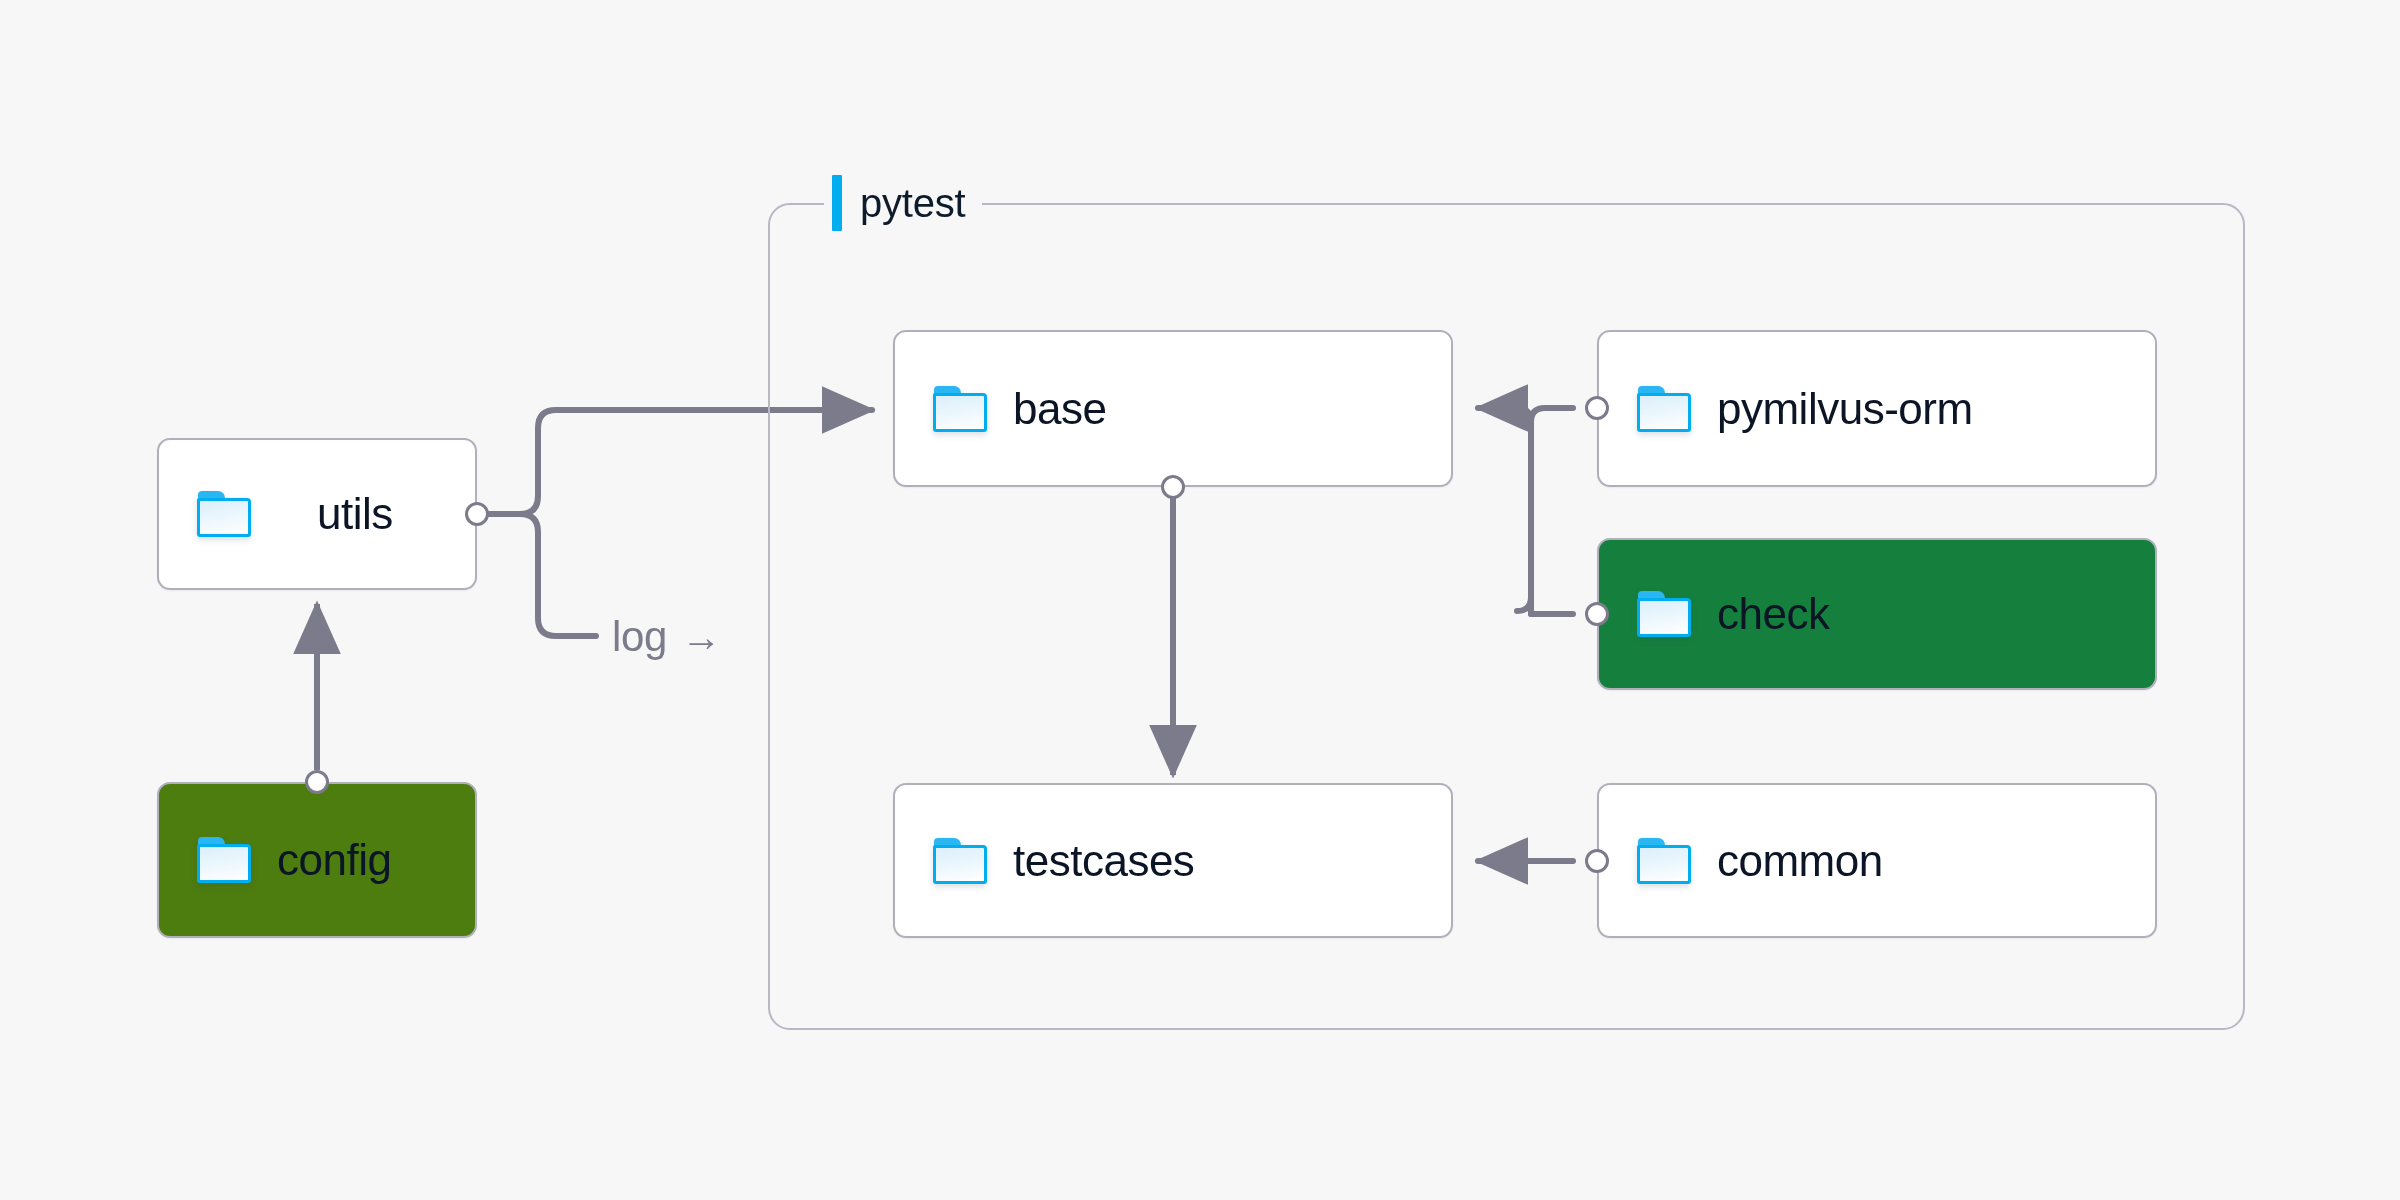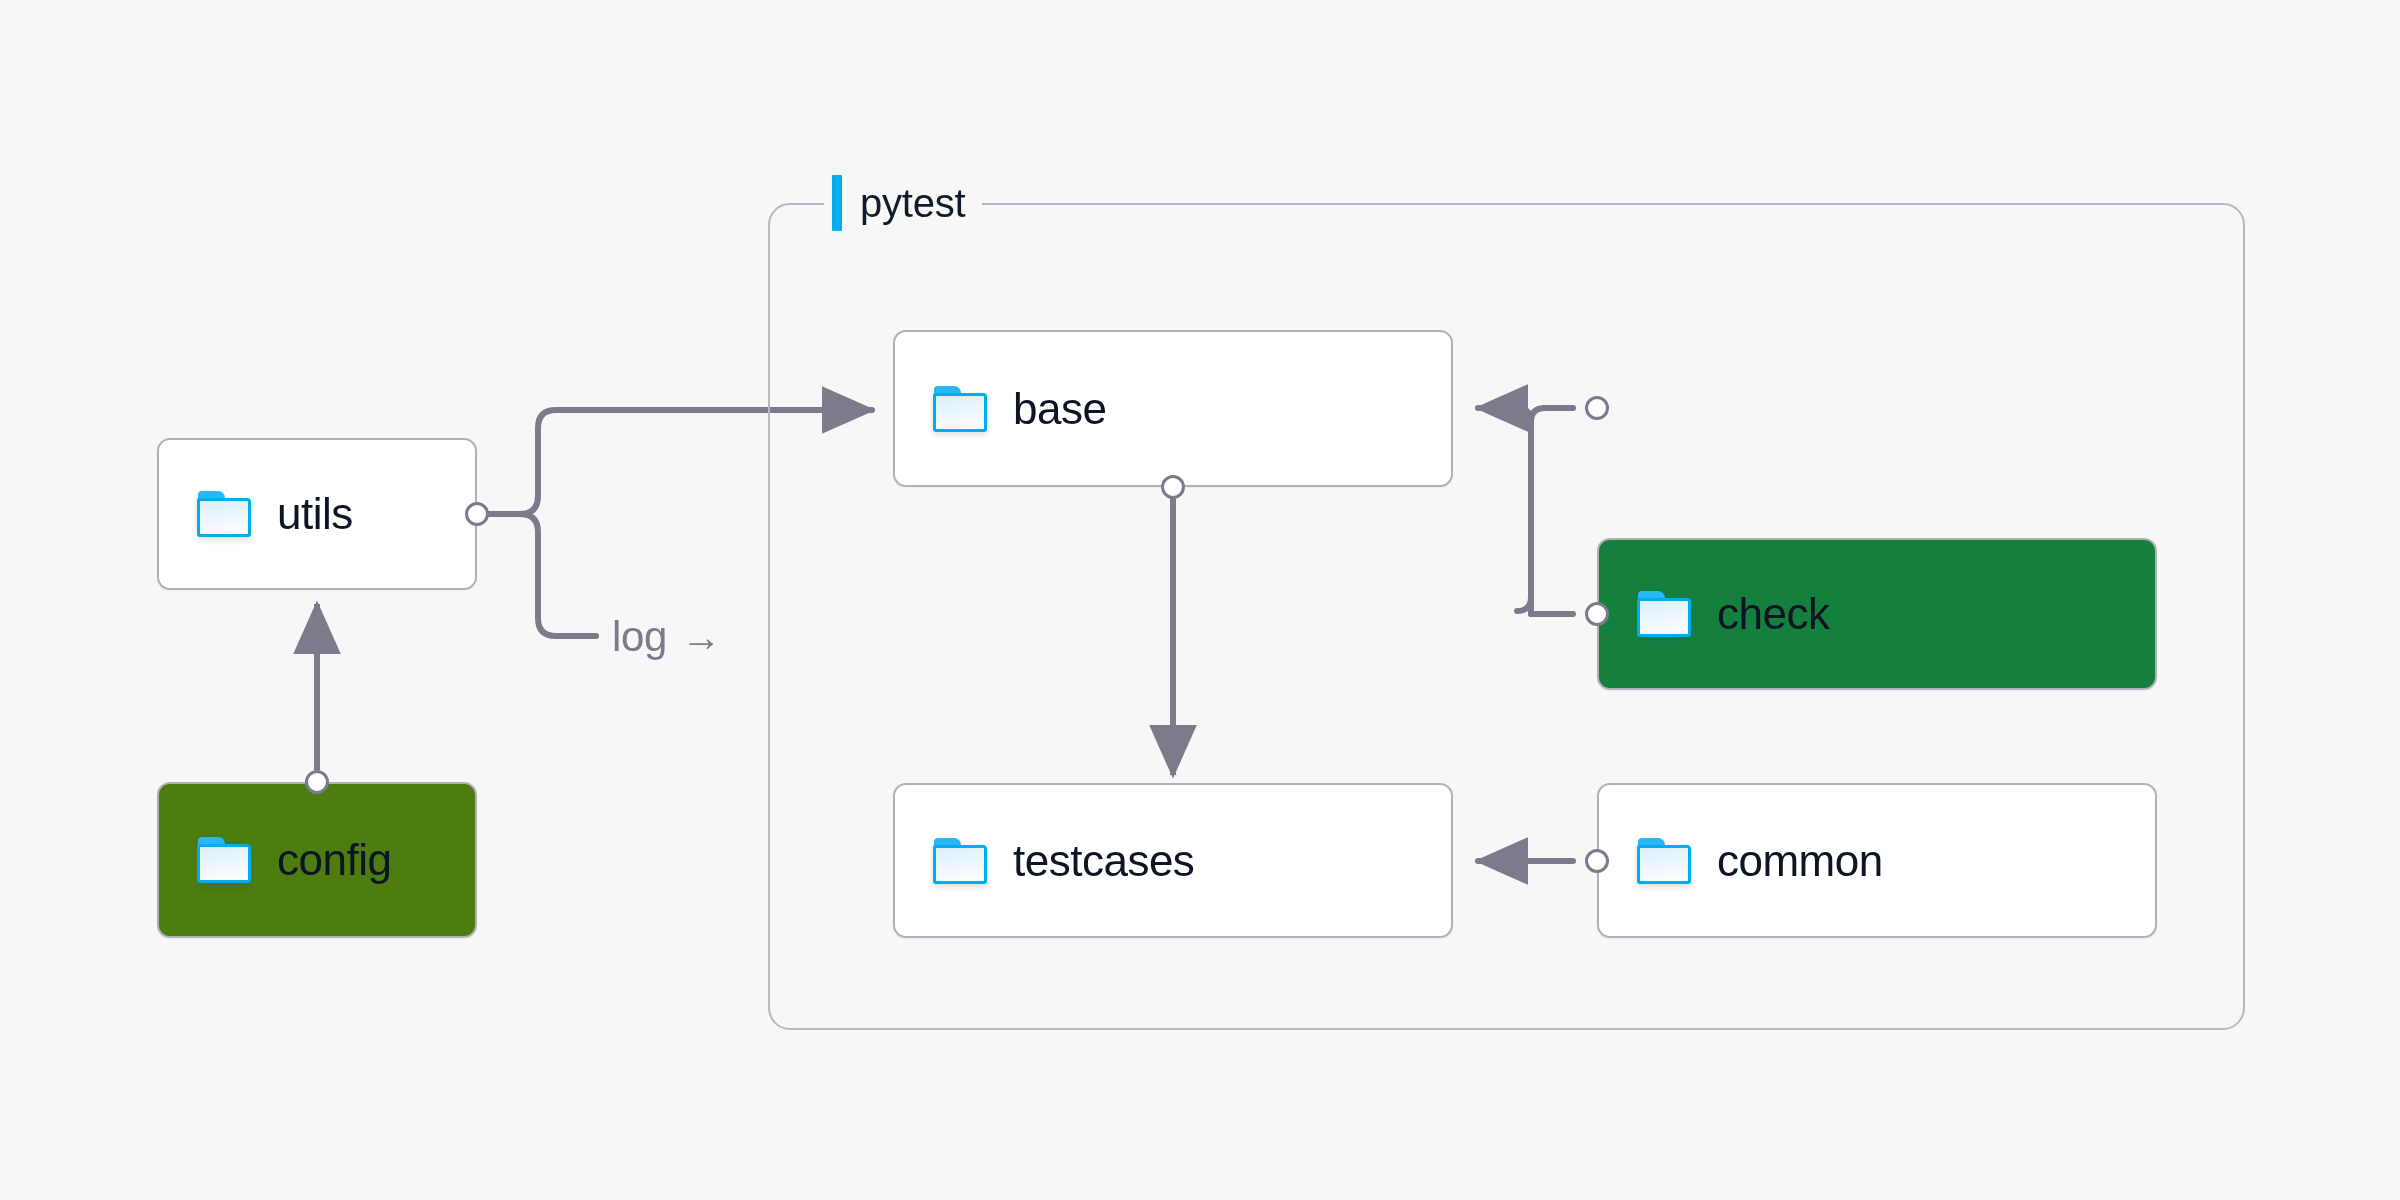--- a/index.html
+++ b/index.html
@@ -172,21 +172,21 @@
   <div class="group-header" id="group-header" style="left: 824px; top: 174px;">
     <span class="group-accent" style="background: rgb(0, 174, 239);"></span>
     <span class="group-title">pytest</span>
   </div>
 
   <div class="node" id="node-utils" style="left: 157px; top: 438px; width: 320px; height: 152px; border-color: rgb(176, 175, 188); background: rgb(255, 255, 255);">
     <span class="folder-icon">
       <span class="tab"></span>
         <span class="body"></span>
     </span>
-    <span class="node-label" style="color: rgb(11, 21, 38);">utils</span>
+    <span class="node-label" style="color: rgb(11, 21, 38); margin-left: 40px;">utils</span>
   </div>
 
   <div class="node" id="node-config" style="left: 157px; top: 782px; width: 320px; height: 156px; border-color: rgb(176, 175, 188); background: #4d7c0f;">
     <span class="folder-icon">
       <span class="tab"></span>
         <span class="body"></span>
     </span>
     <span class="node-label" style="color: rgb(11, 21, 38);">config</span>
   </div>
 
@@ -199,20 +199,27 @@
   </div>
 
   <div class="node" id="node-testcases" style="left: 893px; top: 783px; width: 560px; height: 155px; border-color: rgb(176, 175, 188); background: rgb(255, 255, 255);">
     <span class="folder-icon">
       <span class="tab"></span>
         <span class="body"></span>
     </span>
     <span class="node-label" style="color: rgb(11, 21, 38);">testcases</span>
   </div>
 
+  <div class="node" id="node-pymilvus-orm" style="left: 1597px; top: 330px; width: 560px; height: 157px; border-color: rgb(176, 175, 188); background: rgb(255, 255, 255);">
+    <span class="folder-icon">
+      <span class="tab"></span>
+        <span class="body"></span>
+    </span>
+    <span class="node-label" style="color: rgb(11, 21, 38);">pymilvus-orm</span>
+  </div>
 
   <div class="node" id="node-check" style="left: 1597px; top: 538px; width: 560px; height: 152px; border-color: rgb(176, 175, 188); background: #15803d;">
     <span class="folder-icon">
       <span class="tab"></span>
         <span class="body"></span>
     </span>
     <span class="node-label" style="color: rgb(11, 21, 38);">check</span>
   </div>
 
   <div class="node" id="node-common" style="left: 1597px; top: 783px; width: 560px; height: 155px; border-color: rgb(176, 175, 188); background: rgb(255, 255, 255);">

